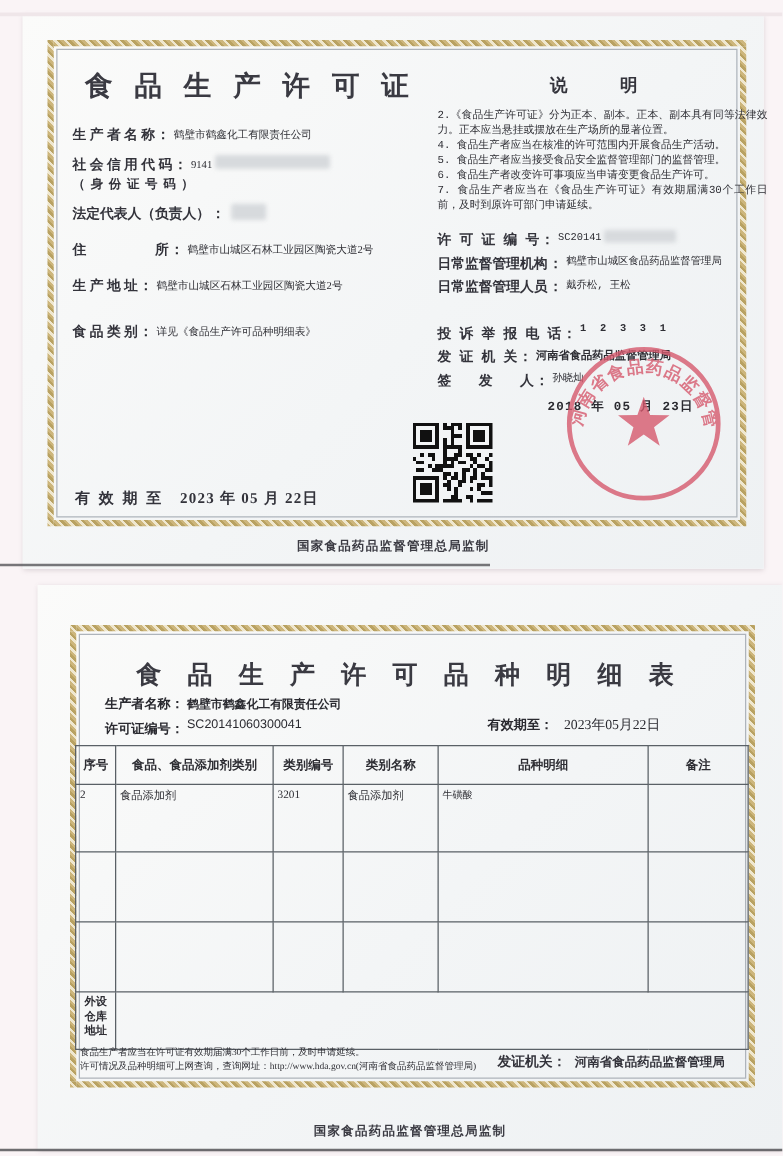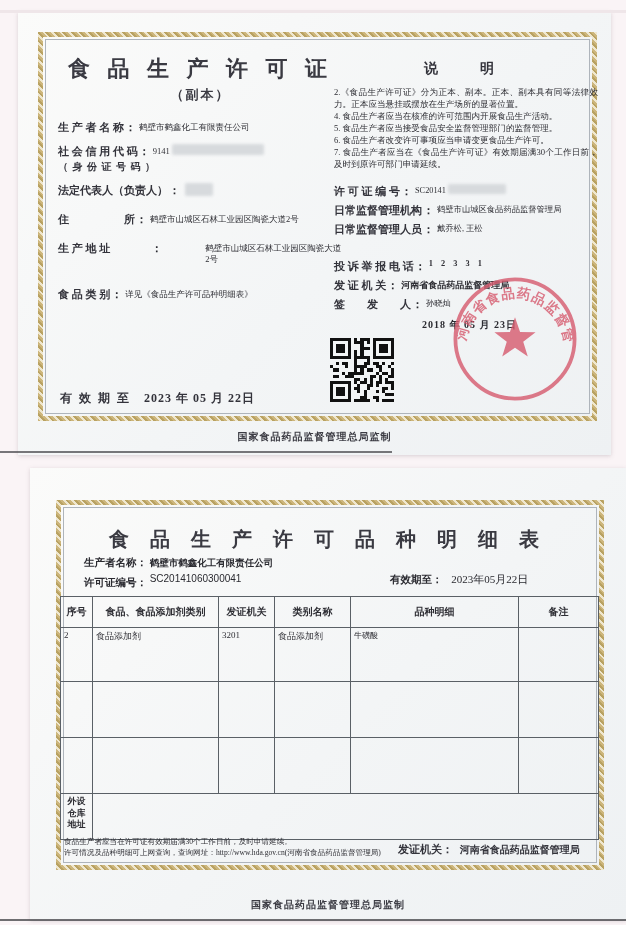--- a/index.html
+++ b/index.html
@@ -34,21 +34,21 @@
   .p1-subtitle { text-align:center; font-size:13px; font-weight:bold; letter-spacing:2px; margin-top:2px; color:#3a3a42; }
   .fieldrow { display:flex; align-items:flex-start; margin-top:9px; }
   .f-label { font-size:11px; font-weight:bold; white-space:nowrap; color:#33333b; }
   .f-colon { font-size:11px; font-weight:bold; margin:0 3px 0 1px; }
   .f-value { font-size:8.5px; padding-top:2px; color:#2e2e34; line-height:1.3; }
   .f-sub { font-size:10px; font-weight:bold; margin-top:1px; color:#33333b; letter-spacing:1px; }
   .redact { display:inline-block; background:#d7dadd; filter:blur(1.5px); border-radius:2px; vertical-align:middle; }
   .p1-valid { position:absolute; left:42px; top:378px; font-size:12px; font-weight:bold; letter-spacing:2px; color:#33333b; }
   .p1-valid .val { font-weight:bold; letter-spacing:1px; }
 
-  .p1-right { position:absolute; left:316px; top:48px; width:264px; }
+  .p1-right { position:absolute; left:332px; top:48px; width:264px;font-family:Liberation Mono, monospace; }
   .notes-title { text-align:center; font-size:14px; font-weight:bold; letter-spacing:14px; color:#33333b; }
   .notes { margin-top:8px; font-size:8.6px; line-height:1.4; color:#2e2e34; }
   .notes li { list-style:none; text-align:justify; }
   .rf { display:flex; margin-top:4px; align-items:flex-start; }
   .rf .f-value { font-size:8.3px; }
   .rf-gap { margin-top:14px; }
   .phone { letter-spacing:3px; font-weight:bold; font-size:10px; padding-top:0; }
   .issue-date { margin-top:6px; margin-left:88px; font-size:10px; font-weight:bold; letter-spacing:1px; }
   .qr { position:absolute; left:312px; top:326px; width:64px; height:64px; }
   .seal { position:absolute; opacity:.8; pointer-events:none; }
@@ -84,21 +84,20 @@
   .seal-svg text { font-family:"Liberation Serif",serif; }
 </style>
 </head>
 <body>
 
 <div class="page" id="page1">
   <div class="gold-border"></div>
 
   <div class="p1-left">
     <div class="p1-title">食 品 生 产 许 可 证</div>
-    <div class="p1-subtitle">（副本）</div>
 
     <div class="fieldrow" style="margin-top:16px;">
       <span class="f-label">生 产 者 名 称</span>
         <span class="f-colon">：</span>
       <span class="f-value">鹤壁市鹤鑫化工有限责任公司</span>
     </div>
 
     <div>
       <div class="fieldrow">
         <span class="f-label">社 会 信 用 代 码</span>
@@ -114,21 +113,21 @@
         <span class="f-colon">：</span>
       <span class="redact" style="width:28px;height:13px;margin-left:2px;"></span>
     </div>
 
     <div class="fieldrow" style="margin-top:14px;">
       <span class="f-label">住　　　　　所</span>
         <span class="f-colon">：</span>
       <span class="f-value">鹤壁市山城区石林工业园区陶瓷大道2号</span>
     </div>
 
-    <div class="fieldrow" style="margin-top:14px;gap:40px;">
+    <div class="fieldrow" style="margin-top:14px;">
       <span class="f-label">生 产 地 址</span>
         <span class="f-colon">：</span>
       <span class="f-value">鹤壁市山城区石林工业园区陶瓷大道2号</span>
     </div>
 
     <div class="fieldrow" style="margin-top:22px;">
       <span class="f-label">食 品 类 别</span>
         <span class="f-colon">：</span>
       <span class="f-value">详见《食品生产许可品种明细表》</span>
     </div>
@@ -352,21 +351,21 @@
         <col style="width:126px">
         <col style="width:56px">
       <col style="width:76px">
         <col style="width:168px">
         <col style="width:80px">
     </colgroup>
     <thead>
       <tr>
         <th>序号</th>
         <th>食品、食品添加剂类别</th>
-        <th>发证机关</th>
+        <th>类别编号</th>
         <th>类别名称</th>
         <th>品种明细</th>
         <th>备注</th>
       </tr>
     </thead>
     <tbody>
       <tr class="row-data">
         <td class="c">2</td>
         <td class="c">食品添加剂</td>
         <td class="c">3201</td>

